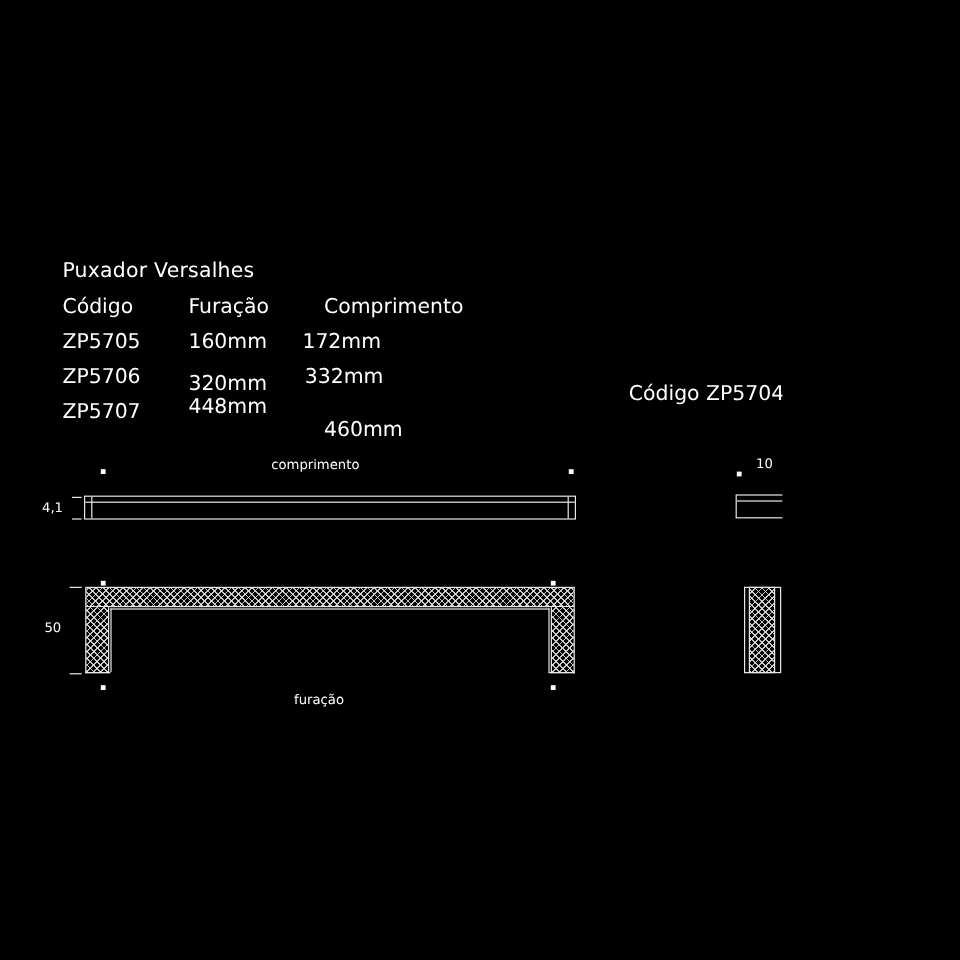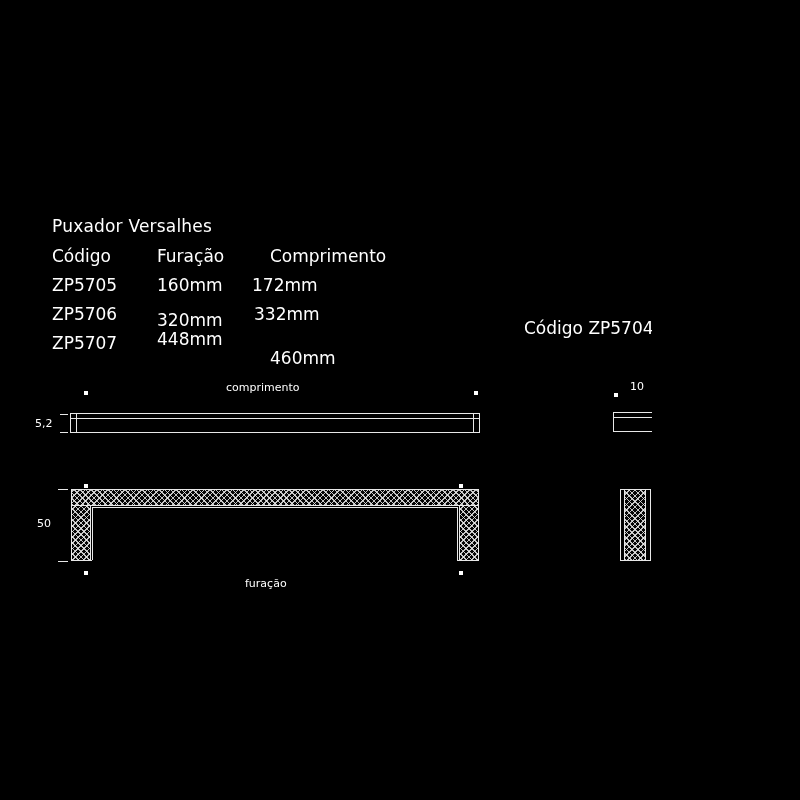--- a/index.html
+++ b/index.html
@@ -100,21 +100,21 @@
   <div class="txt dim" style="left:226px; top:382px;">comprimento</div>
 
   <div class="tick" style="left:84px; top:391px;"></div>
   <div class="tick" style="left:474px; top:391px;"></div>
 
   <div class="rect-outline" style="left:70px; top:413px; width:410px; height:20px;"></div>
   <div class="line hline" style="left:71px; top:418px; width:408px;"></div>
   <div class="line vline" style="left:76px; top:414px; height:18px;"></div>
   <div class="line vline" style="left:473px; top:414px; height:18px;"></div>
 
-  <div class="txt dim" style="left:35px; top:418px;">5,2</div>
+  <div class="txt dim" style="left:35px; top:418px;">4,1</div>
   <div class="line hline" style="left:60px; top:414px; width:8px;"></div>
   <div class="line hline" style="left:60px; top:432px; width:8px;"></div>
 
   <div class="tick" style="left:84px; top:484px;"></div>
   <div class="tick" style="left:459px; top:484px;"></div>
 
   <div class="rect-outline" style="left:70px; top:489px; width:410px; height:72px; border:none;"></div>
 
   <div class="hatch" style="left:71px; top:489px; width:408px; height:17px; border:1px solid #e8e8e8;"></div>
 

